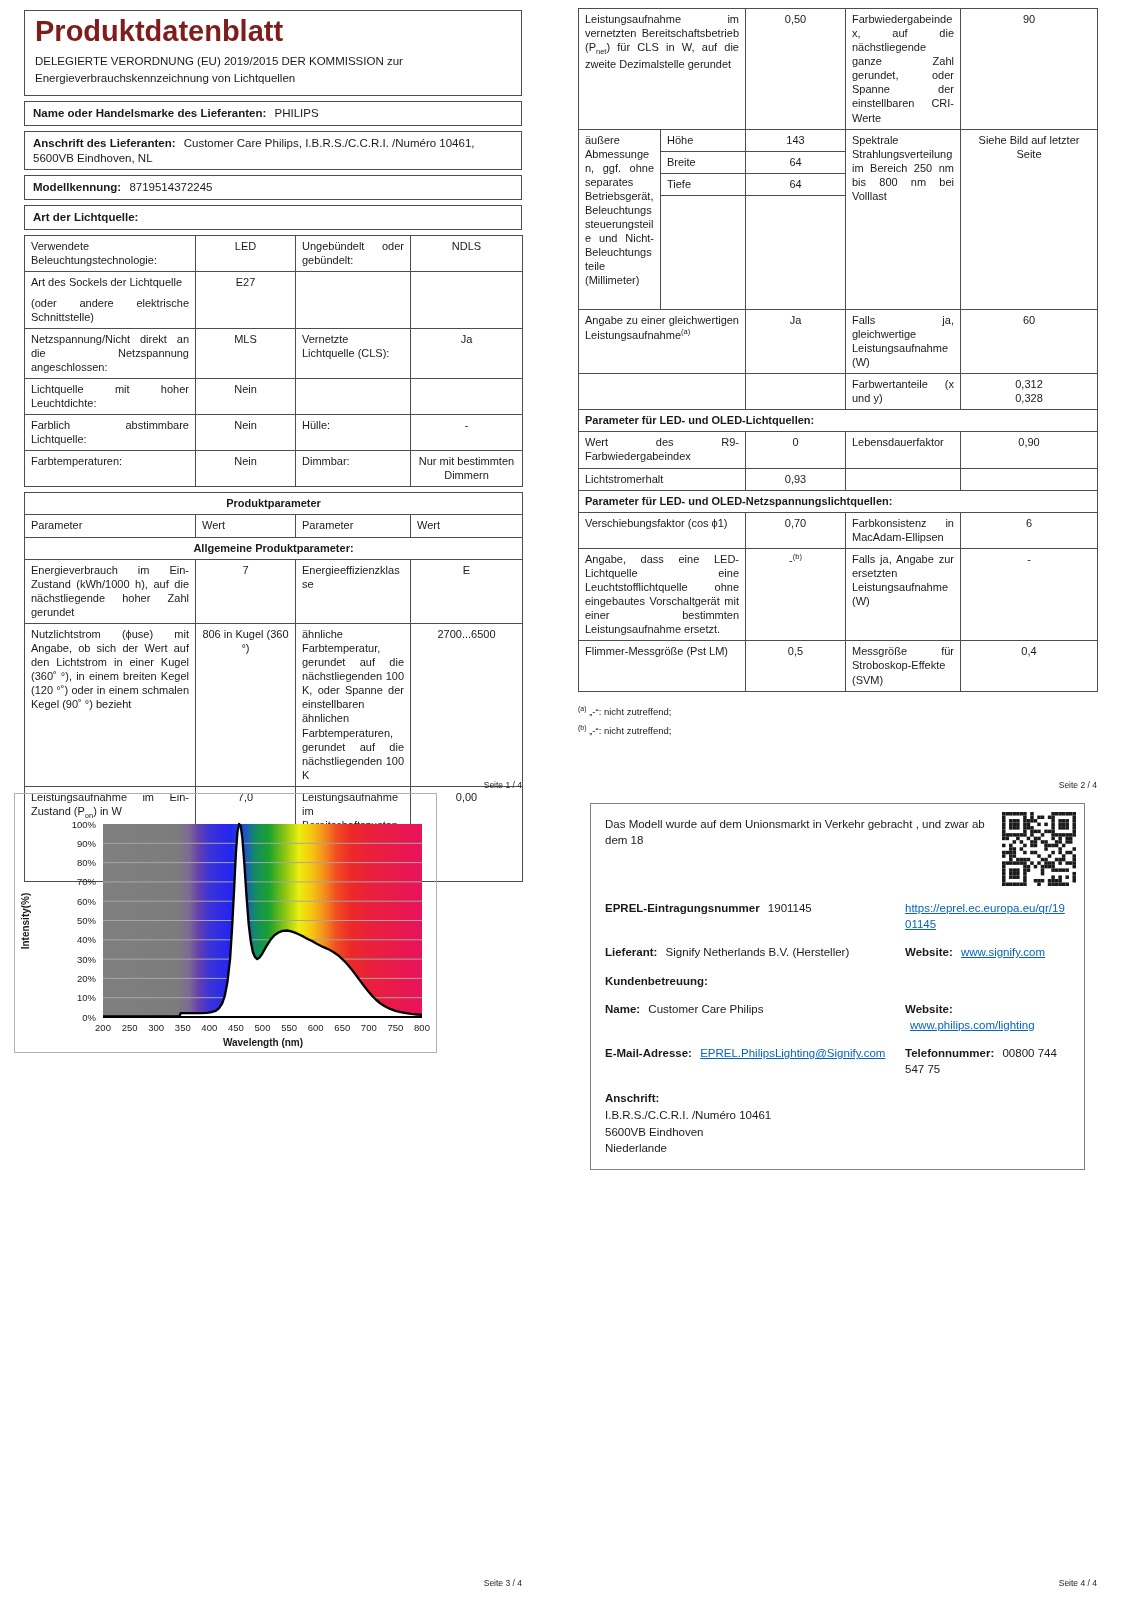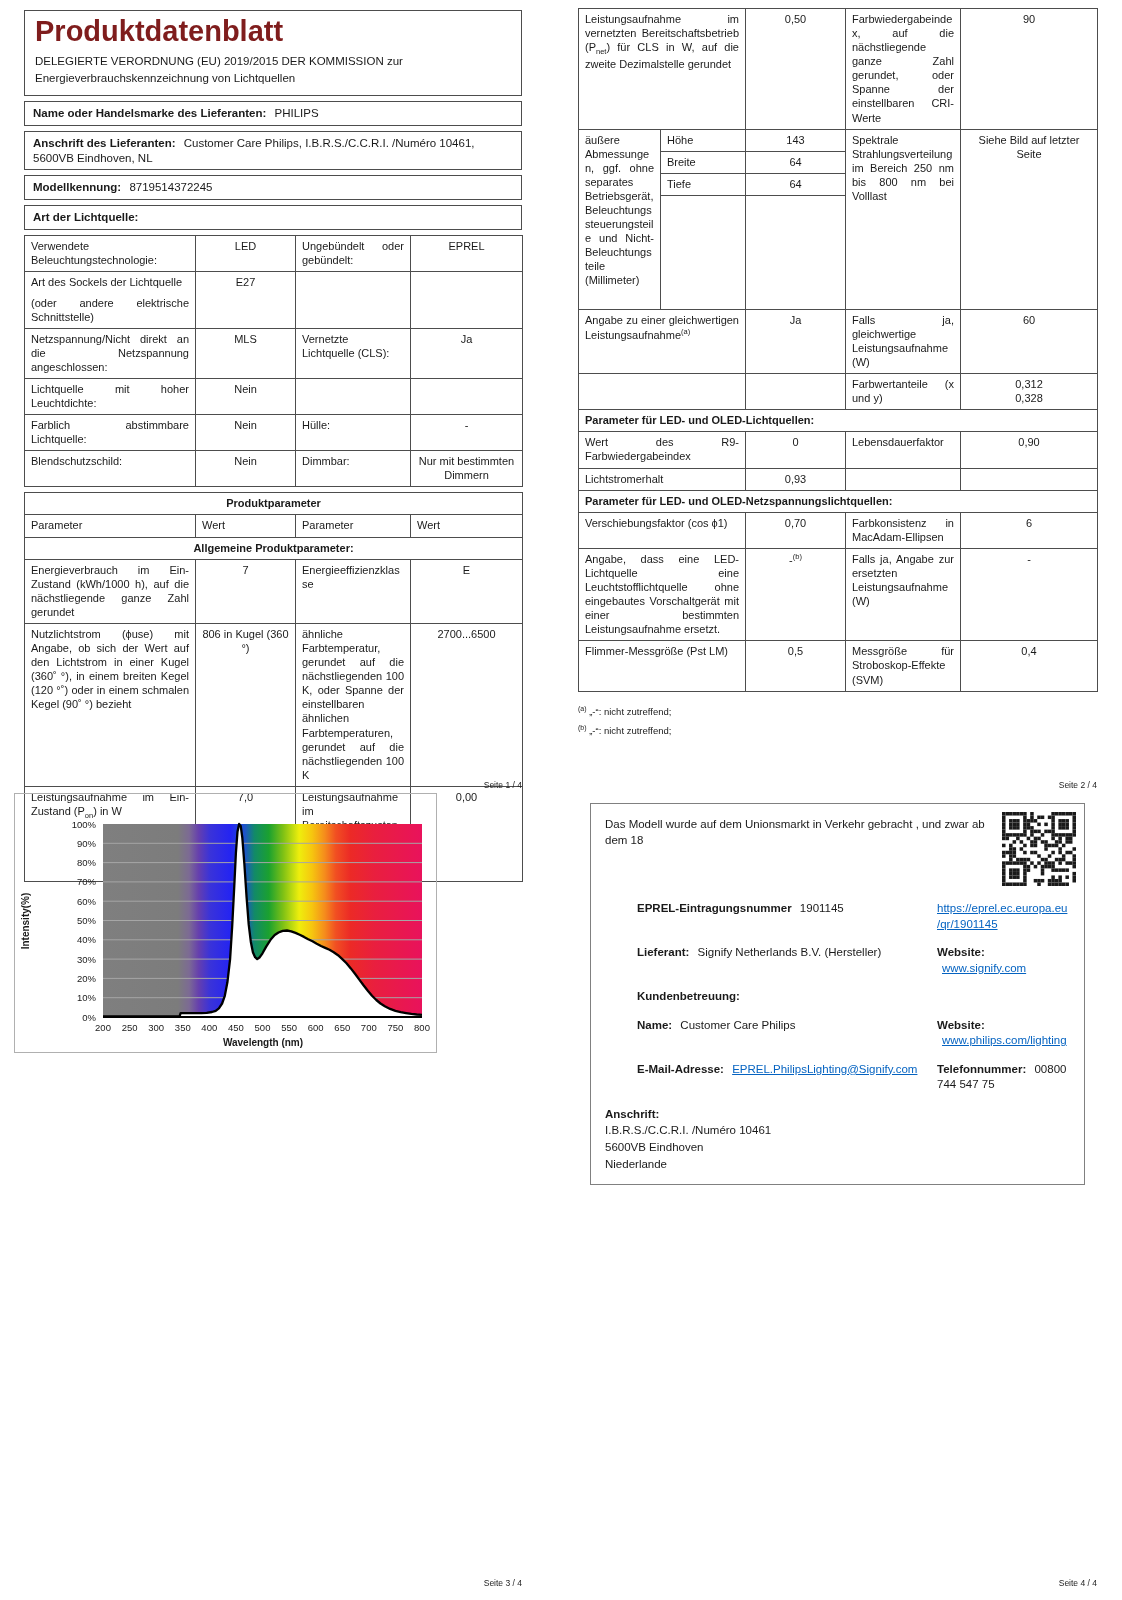--- a/index.html
+++ b/index.html
@@ -33,21 +33,21 @@
   #foot2{left:578px;top:780px;width:519px;}
   #foot3{left:24px;top:1578px;width:498px;}
   #foot4{left:578px;top:1578px;width:519px;}
   
   #chartbox{position:absolute;left:14px;top:793px;width:423px;height:260px;border:1px solid #b0b0b0;box-sizing:border-box;}
   #chartbox svg text{font-family:"Liberation Sans",sans-serif;fill:#1a1a1a;}
   
   #p4box{position:absolute;left:590px;top:803px;width:495px;min-height:277px;border:1px solid #808080;
          box-sizing:border-box;padding:13px 14px 12px;font-size:11.5px;line-height:1.35;}
   .p4row{display:flex;align-items:flex-start;margin-bottom:13px;}
-  .p4l{flex:0 0 300px;padding-right:10px;box-sizing:border-box;margin-left:32px;}
+  .p4l{flex:0 0 300px;padding-right:10px;box-sizing:border-box;}
   .p4r{flex:1;min-width:0;}
   .p4l .v,.p4r .v{margin-left:5px;}
   a.lnk{color:#0563c1;text-decoration:underline;overflow-wrap:anywhere;}
   #qr{float:right;width:74px;height:74px;margin:-5px -6px 6px 8px;}
   .intro{margin-bottom:53px;}
   .addr{line-height:1.45;}
 </style>
 </head>
 <body>
 
@@ -83,21 +83,21 @@
           <col style="width:171px">
           <col style="width:100px">
           <col style="width:115px">
           <col style="width:112px">
         </colgroup>
       <tbody>
           <tr>
         <td class="lab">Verwendete Beleuchtungstechnologie:</td>
         <td class="val">LED</td>
         <td class="lab">Ungebündelt oder gebündelt:</td>
-        <td class="val">EPREL</td>
+        <td class="val">NDLS</td>
       </tr>
       <tr>
         <td class="lab">
           <div>Art des Sockels der Lichtquelle</div>
           <div class="mt6">(oder andere elektrische Schnittstelle)</div>
         </td>
         <td class="val">E27</td>
         <td class="lab"></td>
         <td class="val"></td>
       </tr>
@@ -113,21 +113,21 @@
         <td class="lab"></td>
         <td class="val"></td>
       </tr>
       <tr>
         <td class="lab">Farblich abstimmbare Lichtquelle:</td>
         <td class="val">Nein</td>
         <td class="lab">Hülle:</td>
         <td class="val">-</td>
       </tr>
       <tr>
-        <td class="lab">Blendschutzschild:</td>
+        <td class="lab">Farbtemperaturen:</td>
         <td class="val">Nein</td>
         <td class="lab">Dimmbar:</td>
         <td class="val">Nur mit bestimmten Dimmern</td>
       </tr>
     </tbody>
       </table>
 
     <div class="gap5"></div>
 
     <table class="tbl">
@@ -144,21 +144,21 @@
       <tr>
         <td>Parameter</td>
         <td>Wert</td>
         <td>Parameter</td>
         <td>Wert</td>
       </tr>
       <tr>
         <td colspan="4" class="sec">Allgemeine Produktparameter:</td>
       </tr>
       <tr>
-        <td class="lab">Energieverbrauch im Ein-Zustand (kWh/1000 h), auf die nächstliegende ganze Zahl gerundet</td>
+        <td class="lab">Energieverbrauch im Ein-Zustand (kWh/1000 h), auf die nächstliegende hoher Zahl gerundet</td>
         <td class="val">7</td>
         <td class="lab">Energieeffizienzklasse</td>
         <td class="val">E</td>
       </tr>
       <tr>
         <td class="lab">Nutzlichtstrom (ϕuse) mit Angabe, ob sich der Wert auf den Lichtstrom in einer Kugel (360˚ °), in einem breiten Kegel (120 °˚) oder in einem schmalen Kegel (90˚ °) bezieht</td>
         <td class="val">806 in Kugel (360 °)</td>
         <td class="lab">ähnliche Farbtemperatur, gerundet auf die nächstliegenden 100 K, oder Spanne der einstellbaren ähnlichen Farbtemperaturen, gerundet auf die nächstliegenden 100 K</td>
         <td class="val">2700...6500</td>
       </tr>

